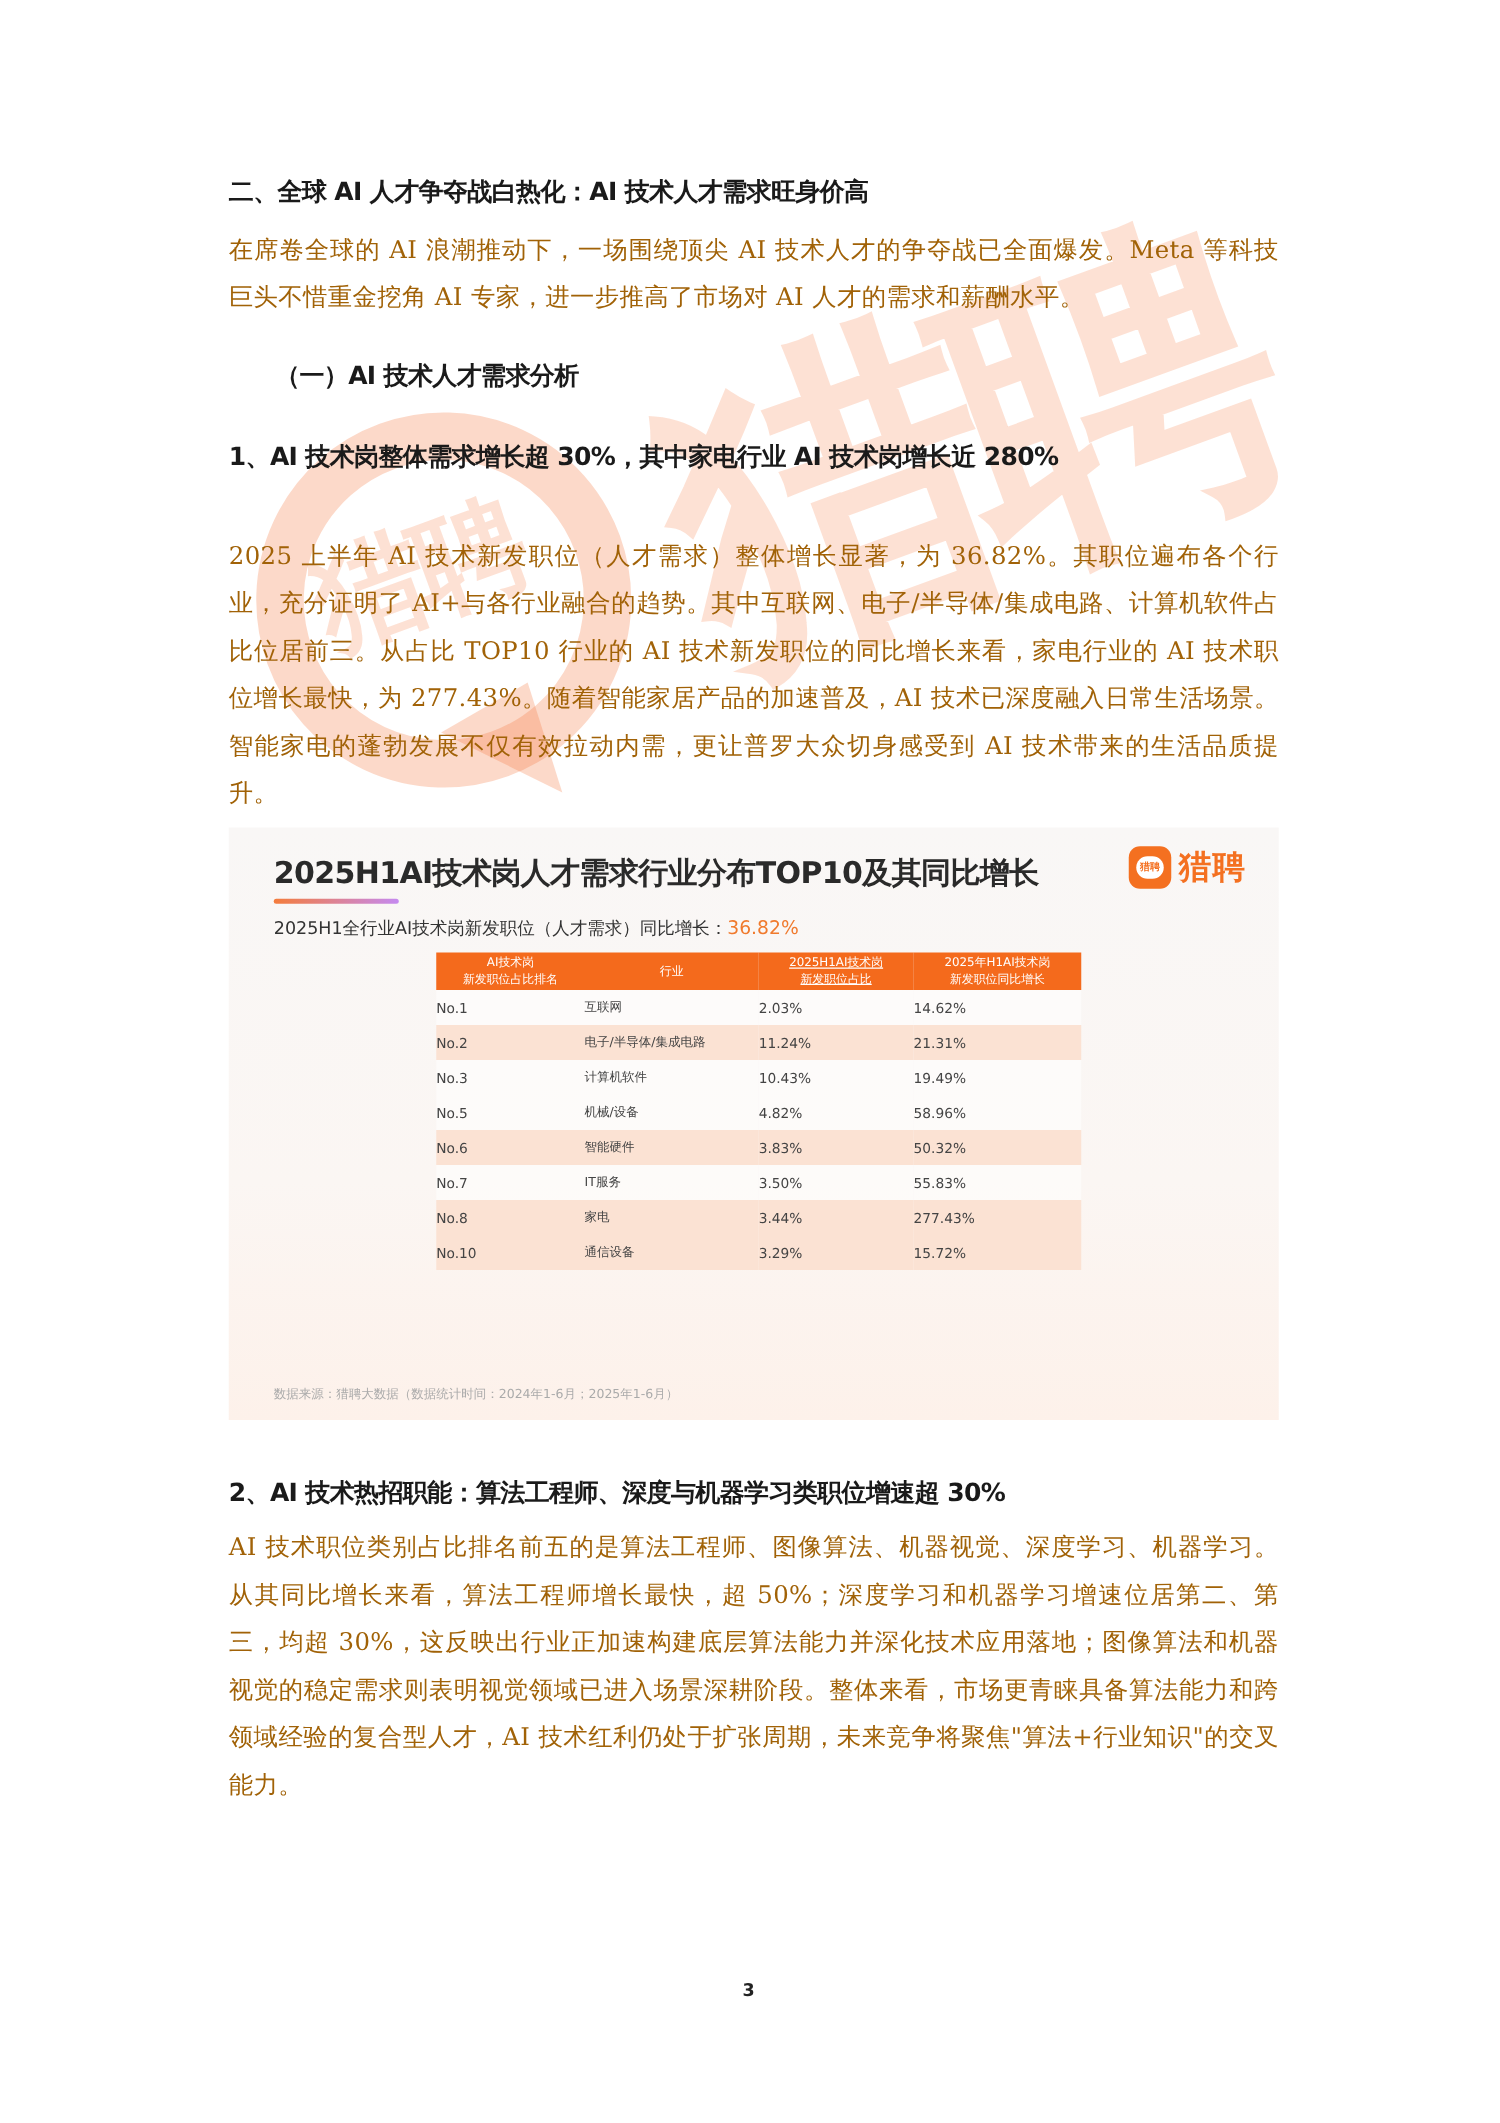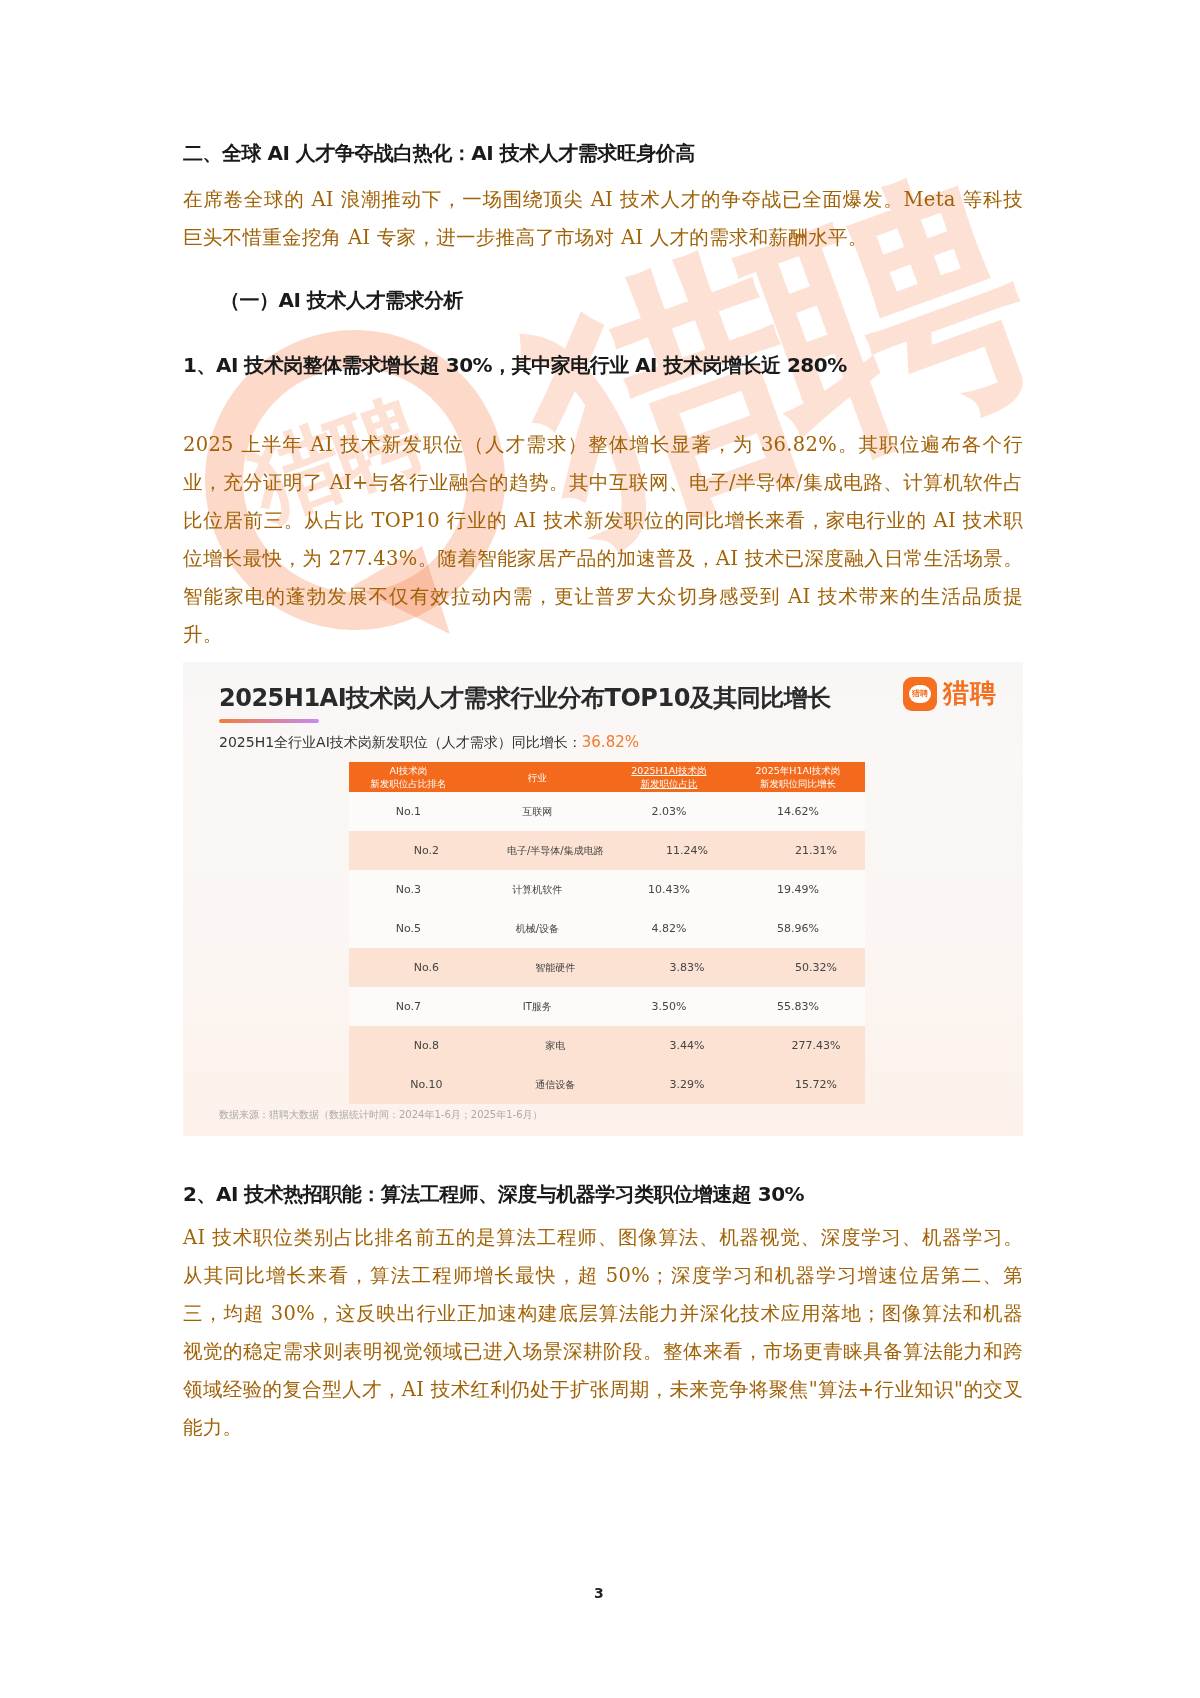--- a/index.html
+++ b/index.html
@@ -43,23 +43,23 @@
   .fig-underline { position: absolute; left: 36px; top: 57px; width: 100px; height: 4px; border-radius: 2px; background: linear-gradient(90deg, #f47c3c, #c58af0); }
   .fig-sub { position: absolute; left: 36px; top: 71px; font-size: 14px; color: #333; }
   .fig-sub .accent { color: #f07a2d; font-size: 15px; }
   .fig-logo { position: absolute; left: 720px; top: 14px; display: flex; align-items: center; gap: 6px; }
   .logo-icon { width: 34px; height: 34px; border-radius: 9px; background: #f47020; display: flex; align-items: center; justify-content: center; }
   .logo-icon .inner { width: 22px; height: 18px; border-radius: 9px; background: #fff; font-size: 8px; color: #f47020; text-align: center; line-height: 18px; font-weight: bold; }
   .logo-text { font-size: 26px; color: #f47020; font-weight: bold; letter-spacing: 1px; }
 
   .tbl { position: absolute; left: 166px; top: 100px; width: 516px; border-collapse: collapse; }
   .tbl th { background: #f46a1c; color: #fff; font-size: 9.5px; font-weight: normal; line-height: 13px; height: 30px; text-align: center; padding: 0 4px; }
-  .tbl td { font-size: 11px; color: #444; text-align: center; height: 39px; }
+  .tbl td { font-size: 11px; color: #444; text-align: left; height: 28px; }
   .tbl tr.odd td { background: rgba(255,255,255,0.5); }
-  .tbl tr.even td { background: #fbe2d3; padding-left: 36px; }
+  .tbl tr.even td { background: #fbe2d3; }
   .tbl td.ind { font-size: 10px; }
   .fig-source { position: absolute; left: 36px; top: 446px; font-size: 10px; color: #aaa; }
 
   .page-num { position: absolute; left: 594px; top: 1585px; font-size: 14px; font-family: "DejaVu Sans", sans-serif; color: #222; font-weight: bold; }
 </style>
 </head>
 <body>
 
 <div class="watermark wm-bubble"></div>
 <div class="watermark wm-bubble-tail"></div>

